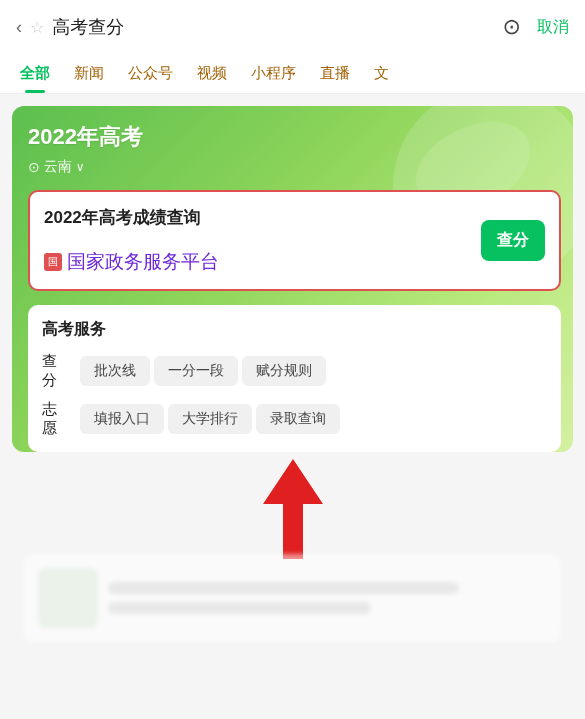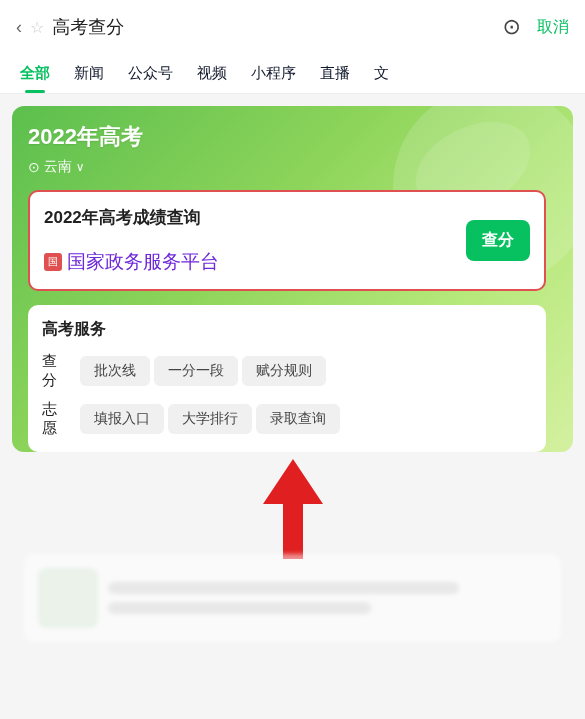--- a/index.html
+++ b/index.html
@@ -58,21 +58,21 @@
       background: #fff;
       padding: 0 8px;
       border-bottom: 1px solid #eee;
       overflow-x: auto;
       white-space: nowrap;
     }
     .tab-bar::-webkit-scrollbar { display: none; }
     .tab-item {
       padding: 10px 12px;
       font-size: 15px;
-      color: #0f172a;
+      color: #a16207;
       position: relative;
       cursor: pointer;
     }
     .tab-item.active {
       color: #07c160;
       font-weight: 600;
       text-align: center;
     }
     .tab-item.active::after {
       content: '';
@@ -88,21 +88,21 @@
 
     
     .content-area {
       padding: 12px;
     }
 
     
     .green-card {
       background: linear-gradient(135deg, #5cbf4e 0%, #8dd45a 40%, #b5e87a 70%, #d4f0a0 100%);
       border-radius: 12px;
-      padding: 16px 27px 0 16px;
+      padding: 16px 12px 0 16px;
       margin-bottom: 12px;
       position: relative;
       overflow: hidden;
       min-height: 320px;
     }
 
     
     .green-card::before {
       content: '';
       position: absolute;

